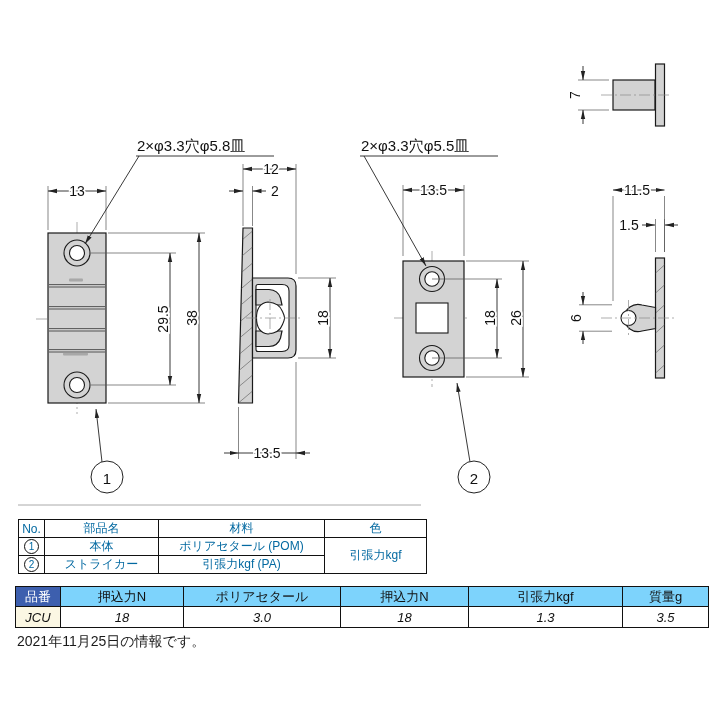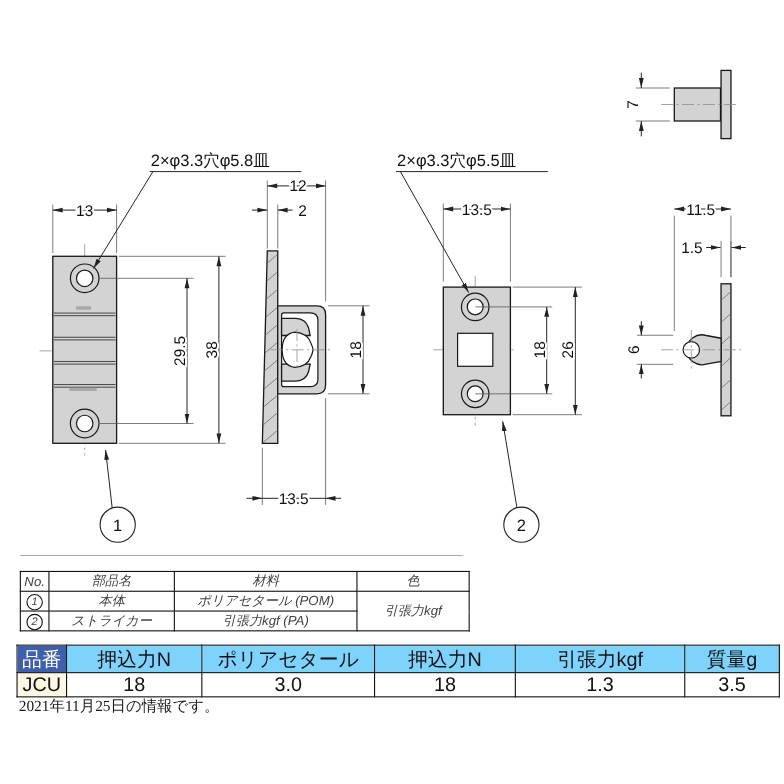--- a/index.html
+++ b/index.html
@@ -23,31 +23,31 @@
   .ntext  {font:15px "Liberation Sans","DejaVu Sans",sans-serif;fill:#111;
            text-anchor:start;dominant-baseline:alphabetic;}
   .btext  {font:15px "Liberation Sans","DejaVu Sans",sans-serif;fill:#111;
            text-anchor:middle;dominant-baseline:central;}
 
   
   table{border-collapse:collapse;table-layout:fixed;}
   .tbl{position:absolute;}
   .tbl td,.tbl th{border:1px solid #111;padding:0;text-align:center;vertical-align:middle;
                   font-weight:normal;overflow:hidden;white-space:nowrap;}
-  #parts-table{left:18px;top:519px;font-size:12px;color:#404040;font-style:italic;}
+  #parts-table{left:18px;top:519px;font-size:12px;color:#0369a1;}
   #parts-table th{height:17px;background:#fff;}
   #parts-table td{height:16px;}
-  #spec-table{left:15px;top:586px;font-size:18px;color:#111;}
+  #spec-table{left:15px;top:586px;font-size:13px;color:#111;}
   #spec-table th{height:19px;background:#7dd3fc;}
-  #spec-table td{height:20px;background:#fff;}
+  #spec-table td{height:20px;background:#fff;font-style:italic;}
   #spec-table th.blue{background:#3d5fae;color:#fff;}
   #spec-table td.cream{background:#fbf7e3;}
   .circ{display:inline-block;width:13px;height:13px;border:1px solid #111;border-radius:50%;
         font-size:10px;line-height:13px;text-align:center;}
-  #footnote{position:absolute;left:17px;top:633px;font-size:14px;color:#1a1a1a;font-family:Liberation Serif, serif;}
+  #footnote{position:absolute;left:17px;top:633px;font-size:14px;color:#1a1a1a;}
 </style>
 </head>
 <body>
 
 <div id="canvas">
 
 <svg width="713" height="520" viewBox="0 0 713 520">
   <defs>
     <marker id="maE" orient="auto" markerUnits="userSpaceOnUse" markerWidth="10" markerHeight="8" refX="9" refY="4">
       <path d="M0,1.8 L9,4 L0,6.2 Z" fill="#222"></path>

